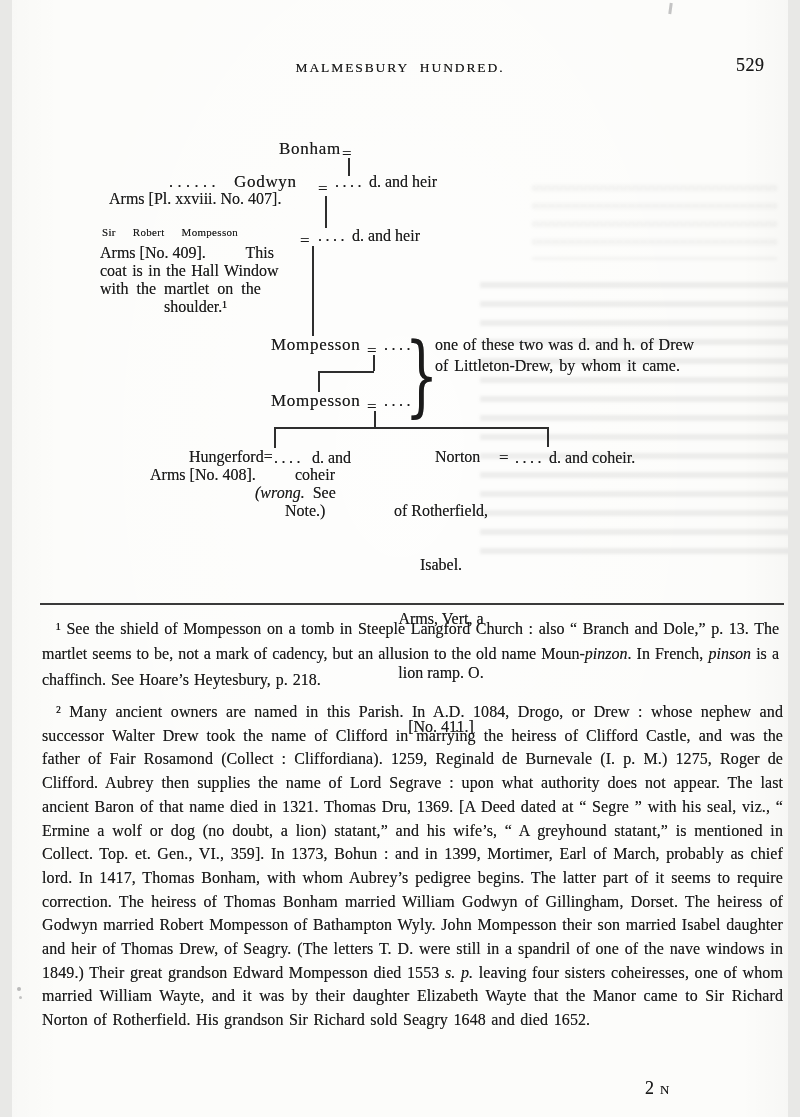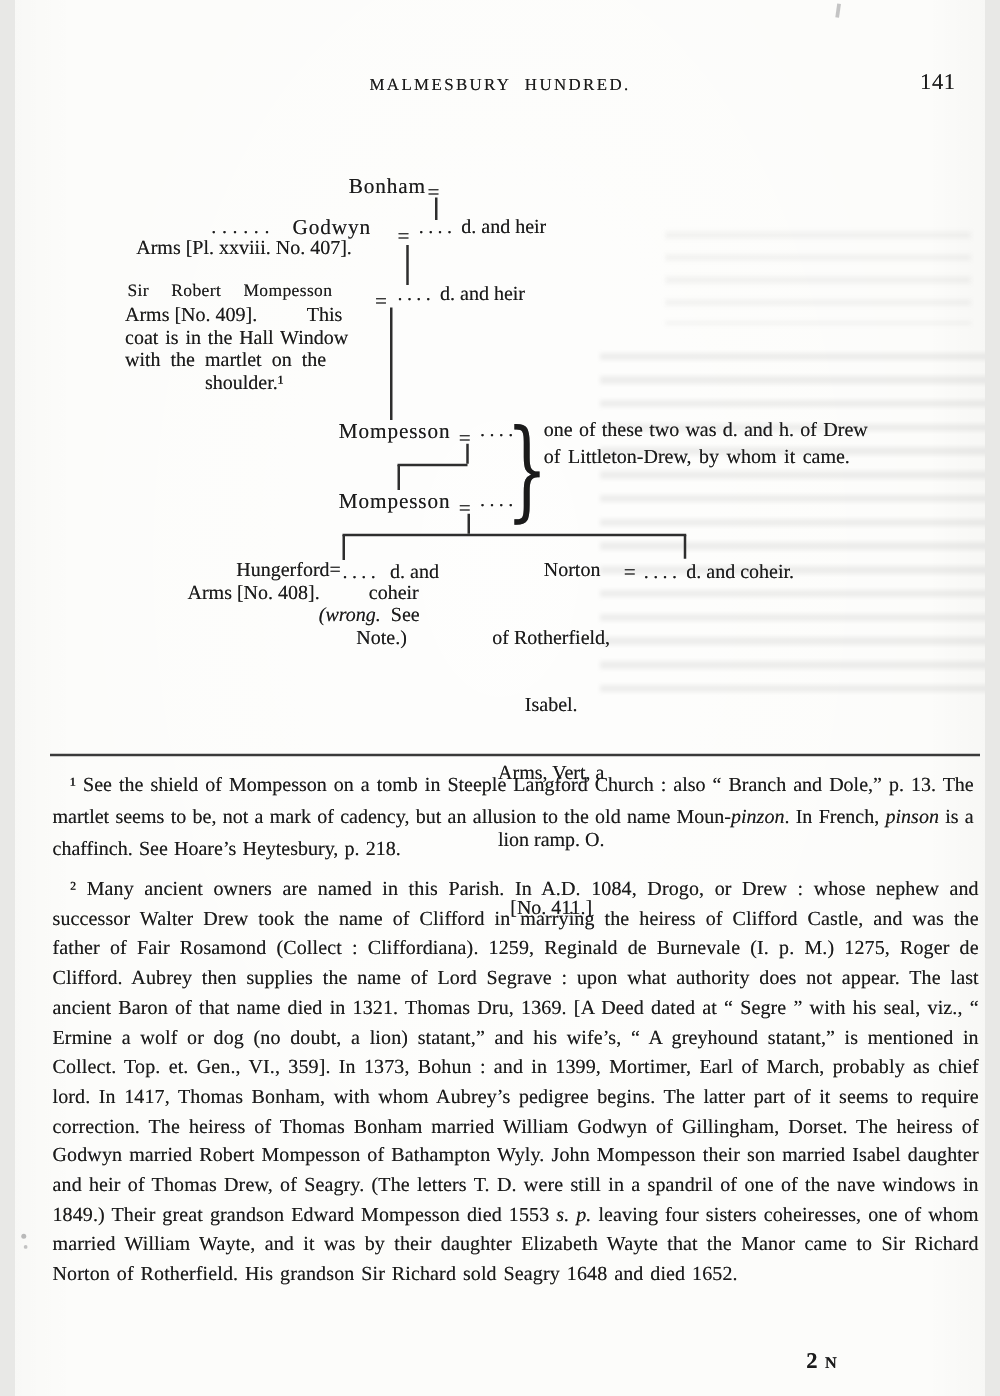--- a/index.html
+++ b/index.html
@@ -31,21 +31,21 @@
   
   .bonham-nm{left:267px;top:139px;}
   .bonham-eq{left:330px;top:144px;}
   .lineA{left:336px;top:158px;height:18px;}
   .godwyn-dots{left:157px;top:173px;}
   .godwyn-nm{left:222px;top:172px;}
   .godwyn-eq{left:306px;top:179px;}
   .godwyn-sp{left:323px;top:173px;}
   .godwyn-arms{left:97px;top:190px;}
   .lineB{left:313px;top:196px;height:32px;}
-  .mompsr-nm{left:90px;top:226px;font-size:14px;word-spacing:14px;letter-spacing:.3px;}
+  .mompsr-nm{left:90px;top:226px;font-size:11px;word-spacing:14px;letter-spacing:.3px;}
   .mompsr-eq{left:288px;top:231px;}
   .mompsr-sp{left:306px;top:227px;}
   .note1{left:88px;top:244px;}
   .note2{left:88px;top:262px;word-spacing:1.5px;}
   .note3{left:88px;top:280px;word-spacing:4px;}
   .note4{left:152px;top:298px;}
   .lineC{left:300px;top:246px;height:90px;}
   .momp1-nm{left:259px;top:335px;}
   .momp1-eq{left:355px;top:341px;}
   .momp1-dots{left:372px;top:336px;}
@@ -72,21 +72,21 @@
   .nort-eq{left:487px;top:448px;}
   .nort-sp{left:503px;top:449px;}
   .nort-col{left:359px;top:466px;width:140px;text-align:center;white-space:pre;line-height:18px;font-size:16px;}
   
   .stratton{left:57px;top:562px;font-size:19px;word-spacing:1.5px;}
   .sup{font-size:11px;vertical-align:6px;}
   .rule{left:28px;top:603px;width:744px;height:1.6px;background:#3a3a3a;}
   .fn{position:absolute;white-space:normal;text-align:justify;font-size:16px;}
   .fn1{left:30px;top:616px;width:737px;line-height:25.4px;text-indent:14px;word-spacing:1px;}
   .fn2{left:30px;top:700px;width:741px;line-height:23.7px;text-indent:14px;word-spacing:1.4px;letter-spacing:.1px;}
-  .sig{left:633px;top:1078px;font-size:18px;font-weight:bold;}
+  .sig{left:633px;top:1078px;font-size:18px;}
   .sig .sc{font-size:13px;letter-spacing:1px;margin-left:6px;}
   
   .ghost1{position:absolute;left:468px;top:282px;width:327px;height:284px;
     background:repeating-linear-gradient(to bottom, rgba(110,110,110,.11) 0 6px, rgba(0,0,0,0) 6px 19px);
     filter:blur(1.6px);}
   .ghost2{position:absolute;left:520px;top:185px;width:245px;height:75px;
     background:repeating-linear-gradient(to bottom, rgba(120,120,120,.07) 0 6px, rgba(0,0,0,0) 6px 18px);
     filter:blur(1.6px);}
   .speck-top{position:absolute;left:657px;top:3px;width:3px;height:11px;background:#c4c4c4;transform:rotate(8deg);}
   .speck-a{position:absolute;left:5px;top:987px;width:4px;height:4px;background:#b9b9b9;border-radius:50%;}
@@ -97,21 +97,21 @@
 
 <div class="page">
 
   <div class="ghost2"></div>
   <div class="ghost1"></div>
   <div class="speck-top"></div>
   <div class="speck-a"></div>
   <div class="speck-b"></div>
 
   <div class="abs ink title">MALMESBURY HUNDRED.</div>
-  <div class="abs ink pagenum">141</div>
+  <div class="abs ink pagenum">529</div>
 
 
   <div>
     <div class="abs ink ped nm bonham-nm">Bonham</div>
     <div class="abs ink eq bonham-eq">=</div>
     <div class="vline lineA"></div>
 
     <div class="abs ink ped dt6 godwyn-dots">......</div>
     <div class="abs ink ped nm godwyn-nm">Godwyn</div>
     <div class="abs ink eq godwyn-eq">=</div>

